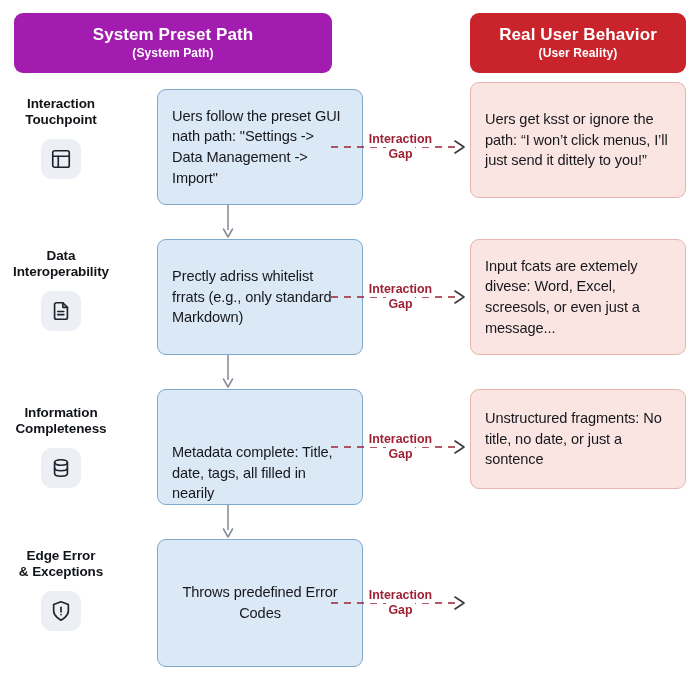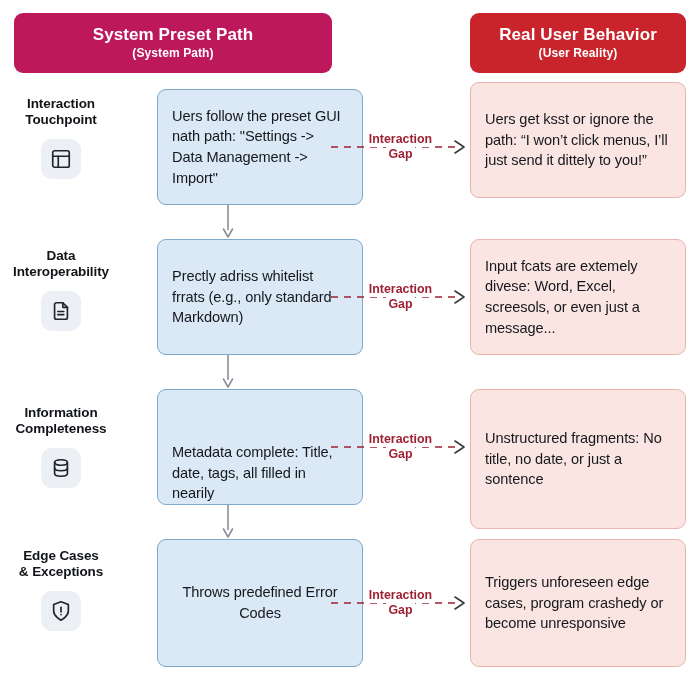--- a/index.html
+++ b/index.html
@@ -137,21 +137,21 @@
     text-align: center;
     pointer-events: none;
   }
   .gap .gap-label span { background: #ffffff; padding: 0 2px; }
 </style>
 </head>
 <body>
 
 <div id="canvas">
 
-  <div class="banner" id="banner-system" style="background: #be185d;">
+  <div class="banner" id="banner-system" style="background: #a21caf;">
     <div>System Preset Path</div>
     <div class="l2">(System Path)</div>
   </div>
 
   <div class="banner" id="banner-user" style="background: rgb(201, 35, 44);">
     <div>Real User Behavior</div>
     <div class="l2">(User Reality)</div>
   </div>
 
   <div class="row-label" style="top:96px;">
@@ -257,34 +257,34 @@
     <svg width="139" height="60" viewBox="0 0 139 60">
       <line x1="0" y1="30" x2="124" y2="30" stroke="#9e2033" stroke-width="1.6" stroke-dasharray="7 6"></line>
       <path d="M124 24 L133 30 L124 36" fill="none" stroke="#3b3b3b" stroke-width="1.6" stroke-linecap="round" stroke-linejoin="round"></path>
     </svg>
     <div class="gap-label" style="color: rgb(158, 32, 51);">
       <span>Interaction</span>
       <span>Gap</span>
     </div>
   </div>
 
-  <div class="node right" style="top:389px; height:140px;">
+  <div class="node right" style="top:389px; height:100px;">
     <span>Unstructured fragments: No title, no date, or just a sontence</span>
   </div>
 
   <div class="vconn" style="top:505px;">
     <svg width="14" height="34" viewBox="0 0 14 34">
       <line x1="7" y1="0" x2="7" y2="25" stroke="#8a8f98" stroke-width="1.6"></line>
       <path d="M2.5 24 L7 32 L11.5 24" fill="none" stroke="#8a8f98" stroke-width="1.6" stroke-linecap="round" stroke-linejoin="round"></path>
     </svg>
   </div>
 
   <div class="row-label" style="top:548px;">
     <div class="caption">
-      <div>Edge Cases</div>
+      <div>Edge Error</div>
       <div>&amp; Exceptions</div>
     </div>
     <div class="icon-chip">
       <svg width="22" height="22" viewBox="0 0 24 24" fill="none" stroke="#1d2430" stroke-width="1.8" stroke-linecap="round" stroke-linejoin="round">
         <path d="M12 22s8-4 8-10V5l-8-3-8 3v7c0 6 8 10 8 10z"></path>
         <line x1="12" y1="8" x2="12" y2="13"></line>
         <line x1="12" y1="16" x2="12" y2="16.1"></line>
       </svg>
     </div>
   </div>
@@ -297,17 +297,14 @@
     <svg width="139" height="60" viewBox="0 0 139 60">
       <line x1="0" y1="30" x2="124" y2="30" stroke="#9e2033" stroke-width="1.6" stroke-dasharray="7 6"></line>
       <path d="M124 24 L133 30 L124 36" fill="none" stroke="#3b3b3b" stroke-width="1.6" stroke-linecap="round" stroke-linejoin="round"></path>
     </svg>
     <div class="gap-label" style="color: rgb(158, 32, 51);">
       <span>Interaction</span>
       <span>Gap</span>
     </div>
   </div>
 
-  <div class="node right" style="top:539px; height:128px;">
-    <span>Triggers unforeseen edge cases, program crashedy or become unresponsive</span>
-  </div>
 
 </div>
 
 </body></html>

